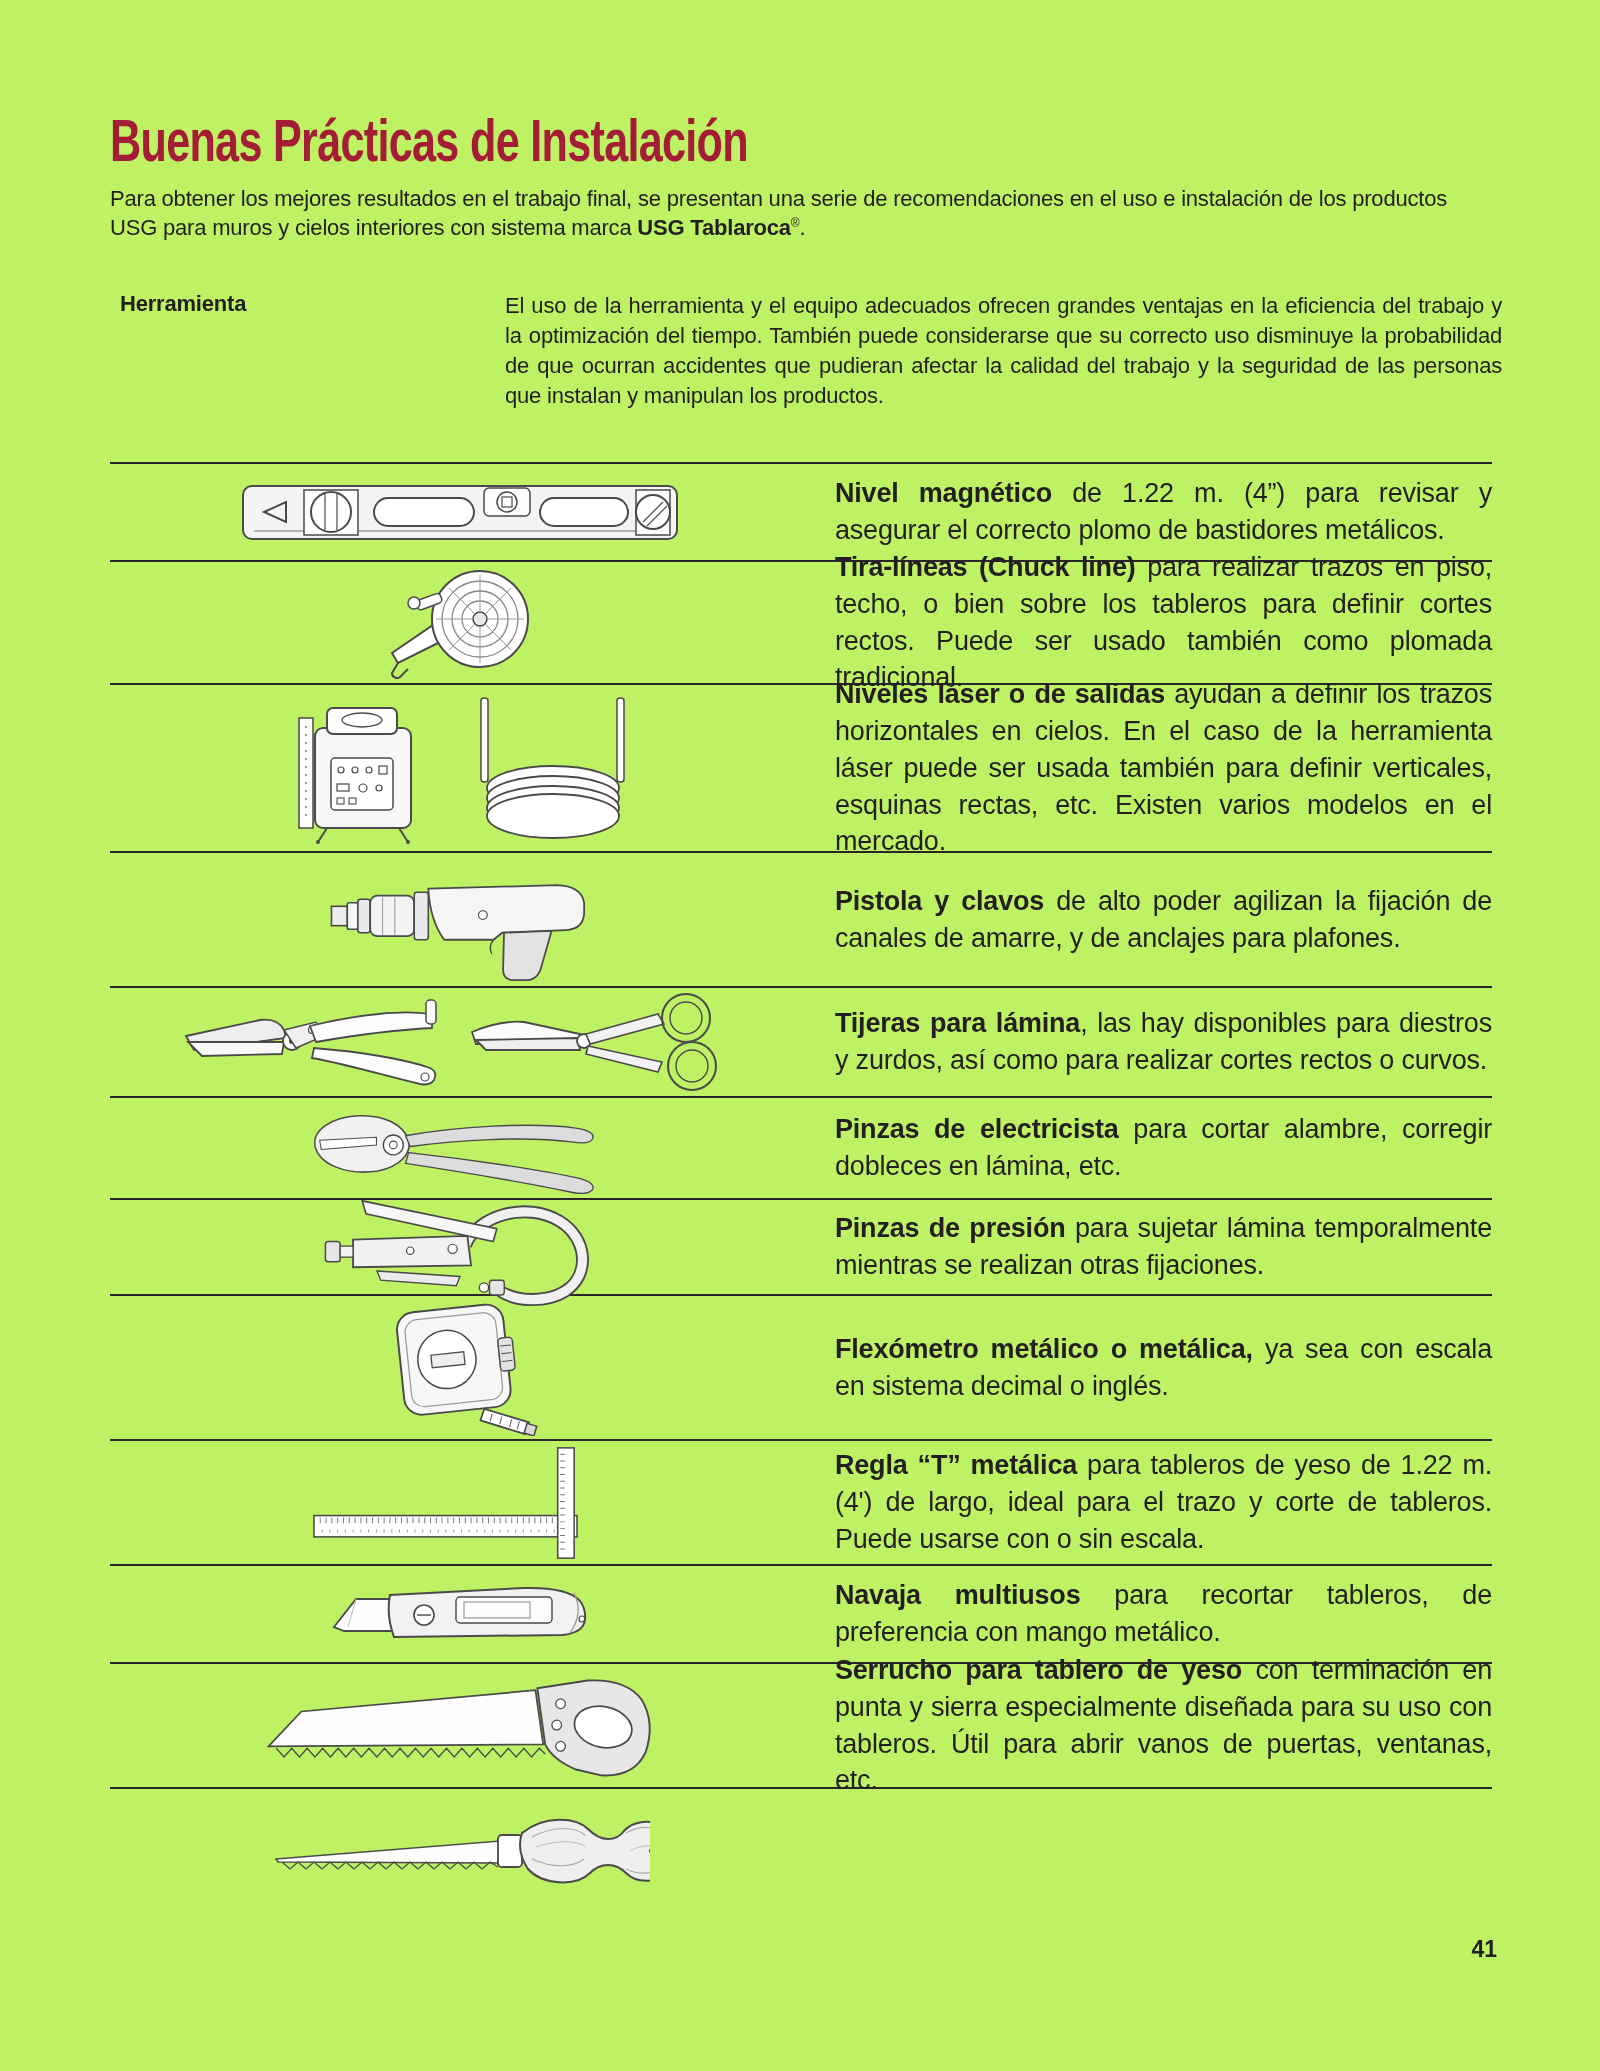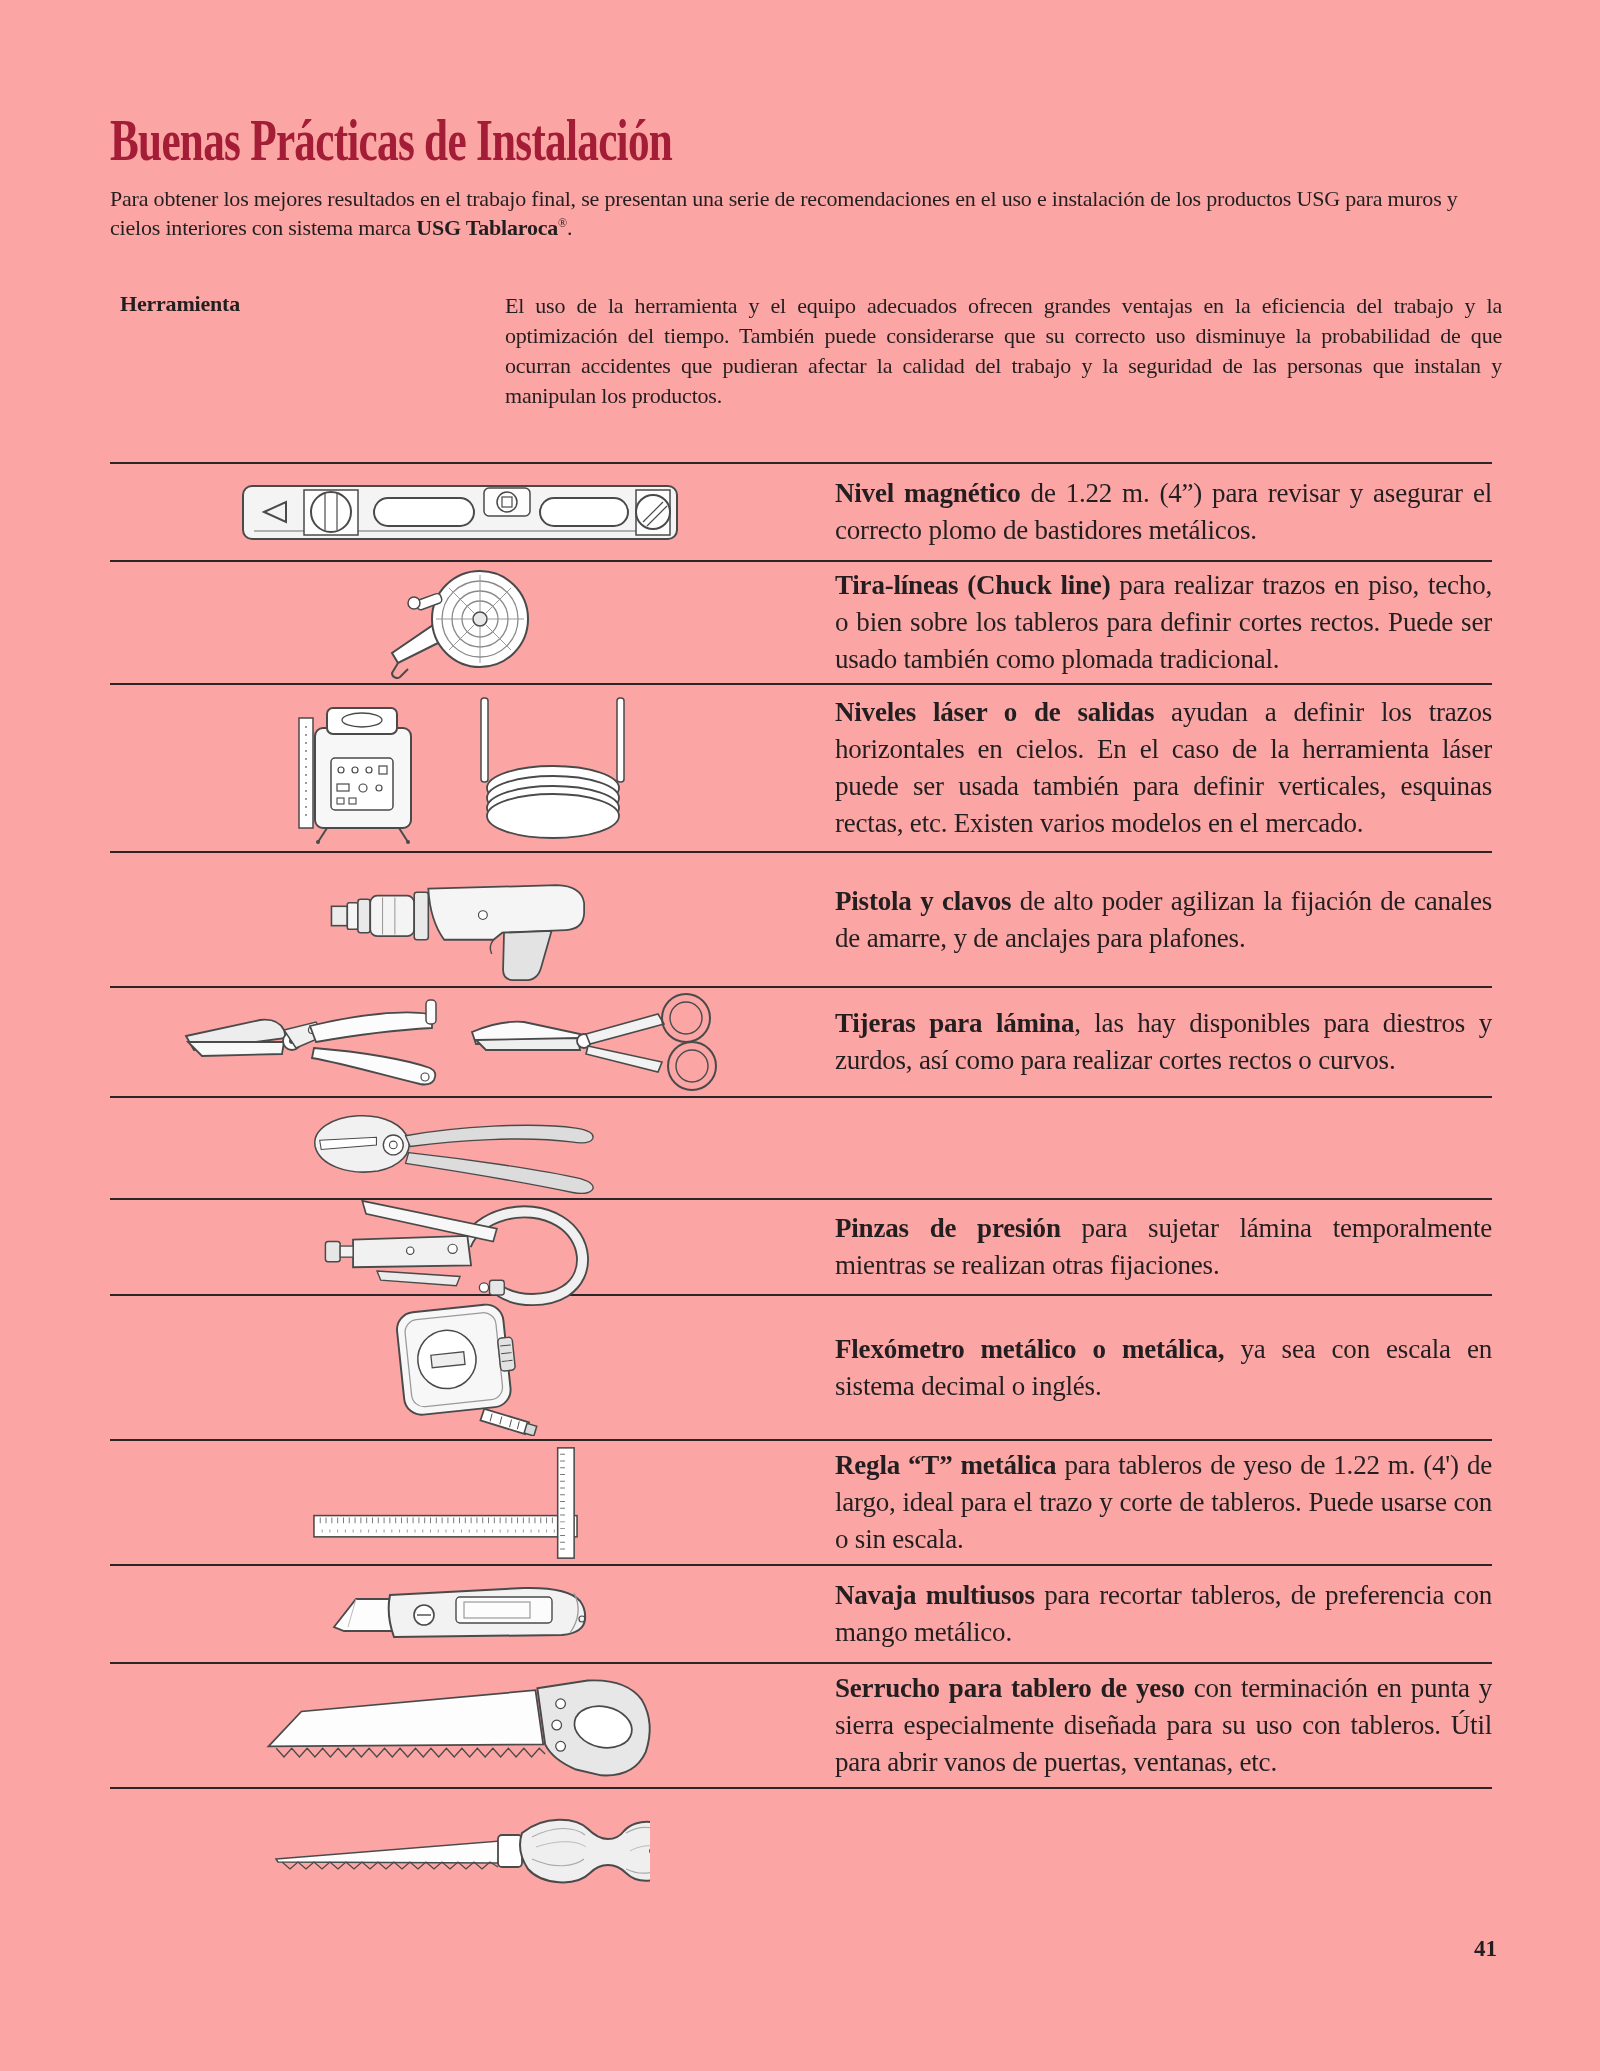--- a/index.html
+++ b/index.html
@@ -1,18 +1,18 @@
 <!DOCTYPE html>
 <html lang="es"><head>
 <meta charset="utf-8">
 <style>
   html,body { margin:0; padding:0; background:#888; }
   .page {
     position:relative; width:1600px; height:2071px; margin:0 auto;
-    background:#fca5a5; font-family:Liberation Serif, serif;
+    background:#bef264; font-family:Liberation Sans, sans-serif;
     color:#231f20; overflow:hidden;
   }
   .title {
     position:absolute; left:110px; top:66px;
     font-size:60px; font-weight:bold; letter-spacing:-1px;
     color:#A31D36; white-space:nowrap;
     transform:scaleX(0.72); transform-origin:left top;
   }
   .intro {
     position:absolute; left:110px; top:162px; width:1385px;
@@ -192,20 +192,23 @@
       <div class="art">
         <svg viewBox="0 0 410 120" width="410" height="92">
           <path d="M16,58 C12,36 38,20 72,18 C106,16 132,30 138,50 C142,66 128,84 98,90 C58,96 22,82 16,58 Z" fill="#f1f1f1" stroke="#4a4a4a" stroke-width="2"></path>
           <path d="M22,50 L96,46 L96,56 L24,62 Z" fill="#ffffff" stroke="#4a4a4a" stroke-width="1.4"></path>
           <circle cx="118" cy="56" r="13" fill="#ffffff" stroke="#4a4a4a" stroke-width="1.8"></circle>
           <circle cx="118" cy="56" r="5" fill="#ffffff" stroke="#4a4a4a" stroke-width="1.4"></circle>
           <path d="M134,44 C200,32 300,26 356,34 Q382,38 378,48 Q374,56 350,52 C290,44 200,50 140,58 Z" fill="#dcdcdc" stroke="#4a4a4a" stroke-width="1.8"></path>
           <path d="M138,66 C210,74 310,88 362,100 Q382,106 378,114 Q372,122 352,118 C294,106 200,90 134,80 Z" fill="#dcdcdc" stroke="#4a4a4a" stroke-width="1.8"></path>
         </svg>
       </div>
+      <div class="txt">
+          <p><b>Pinzas de electricista</b><span> para cortar alambre, corregir dobleces en lámina, etc.</span></p>
+        </div>
     </div>
 
     <div class="tool-row" style="height:96px">
       <div class="art">
         <svg viewBox="0 0 300 128" width="300" height="118">
           <path d="M156,62 C168,30 222,14 258,36 C288,54 292,94 264,112 C245,124 212,124 194,112" fill="none" stroke="#4a4a4a" stroke-width="14"></path>
           <path d="M156,62 C168,30 222,14 258,36 C288,54 292,94 264,112 C245,124 212,124 194,112" fill="none" stroke="#f0f0f0" stroke-width="10"></path>
           <rect x="182" y="100" width="16" height="16" rx="3" fill="#e6e6e6" stroke="#4a4a4a" stroke-width="1.5"></rect>
           <circle cx="176" cy="108" r="5" fill="#ffffff" stroke="#4a4a4a" stroke-width="1.4"></circle>
           <path d="M44,14 L190,44 L186,58 L48,28 Z" fill="#f7f7f7" stroke="#4a4a4a" stroke-width="1.8"></path>

